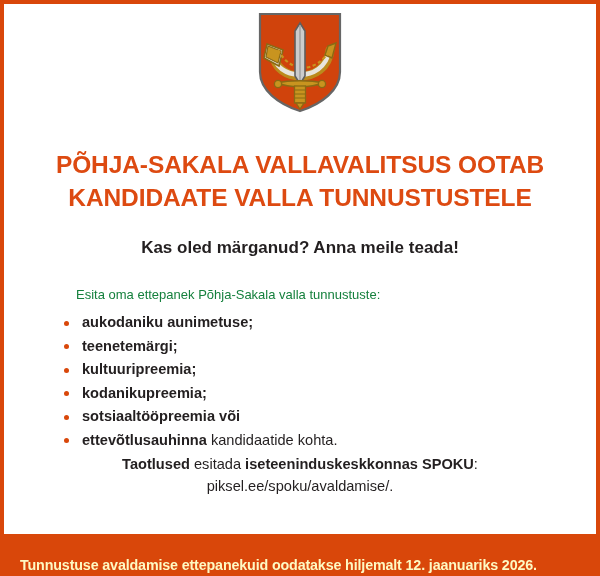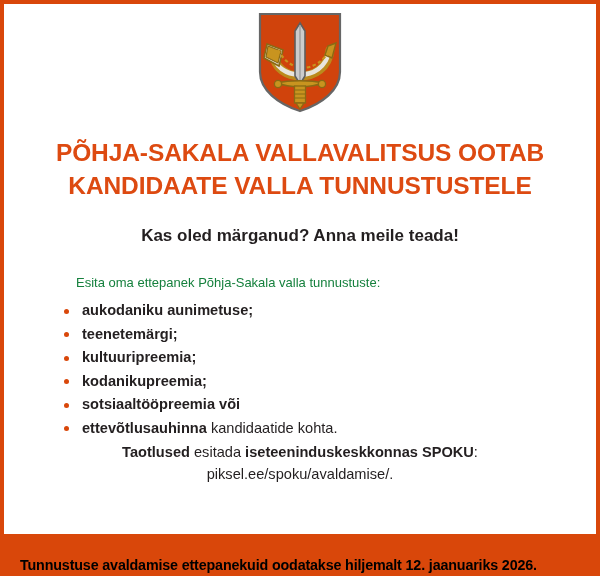--- a/index.html
+++ b/index.html
@@ -30,21 +30,21 @@
     margin-top: 6px;
     display: flex;
     justify-content: center;
     align-items: flex-start;
     height: 106px;
   }
   .crest-svg { display: block; }
 
   
   .title-block {
-    margin-top: 20px;
+    margin-top: 32px;
     text-align: center;
     padding: 0 30px;
   }
   .title-line {
     color: #dd4a11;
     font-size: 24.5px;
     font-weight: bold;
     line-height: 33px;
     letter-spacing: -0.1px;
     white-space: nowrap;
@@ -117,21 +117,21 @@
     left: 0;
     right: 0;
     bottom: 0;
     height: 38px;
     background: #d9470a;
     display: flex;
     align-items: center;
     padding-left: 16px;
   }
   .footer-text {
-    color: #000000;
+    color: #fef9c3;
     font-size: 14.3px;
     font-weight: bold;
     line-height: 18px;
     letter-spacing: -0.15px;
     white-space: nowrap;
     margin-top: 24px;
   }
 </style>
 </head>
 <body>

